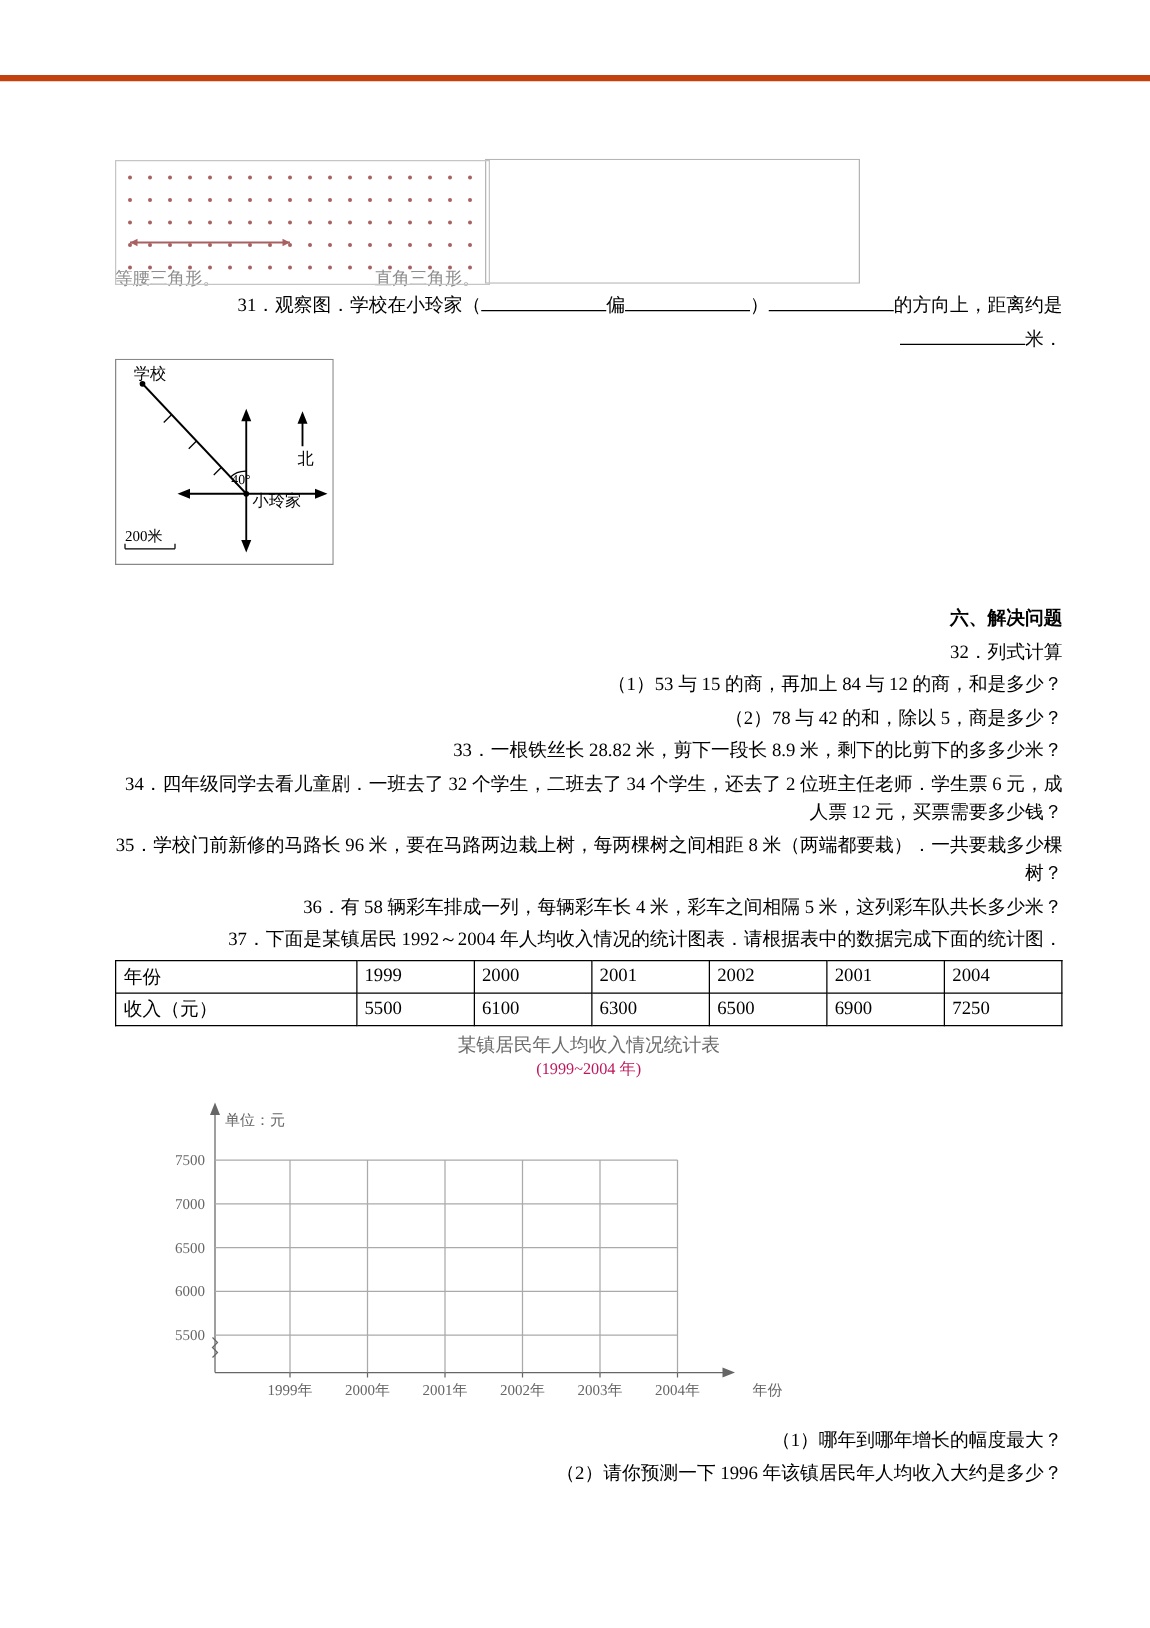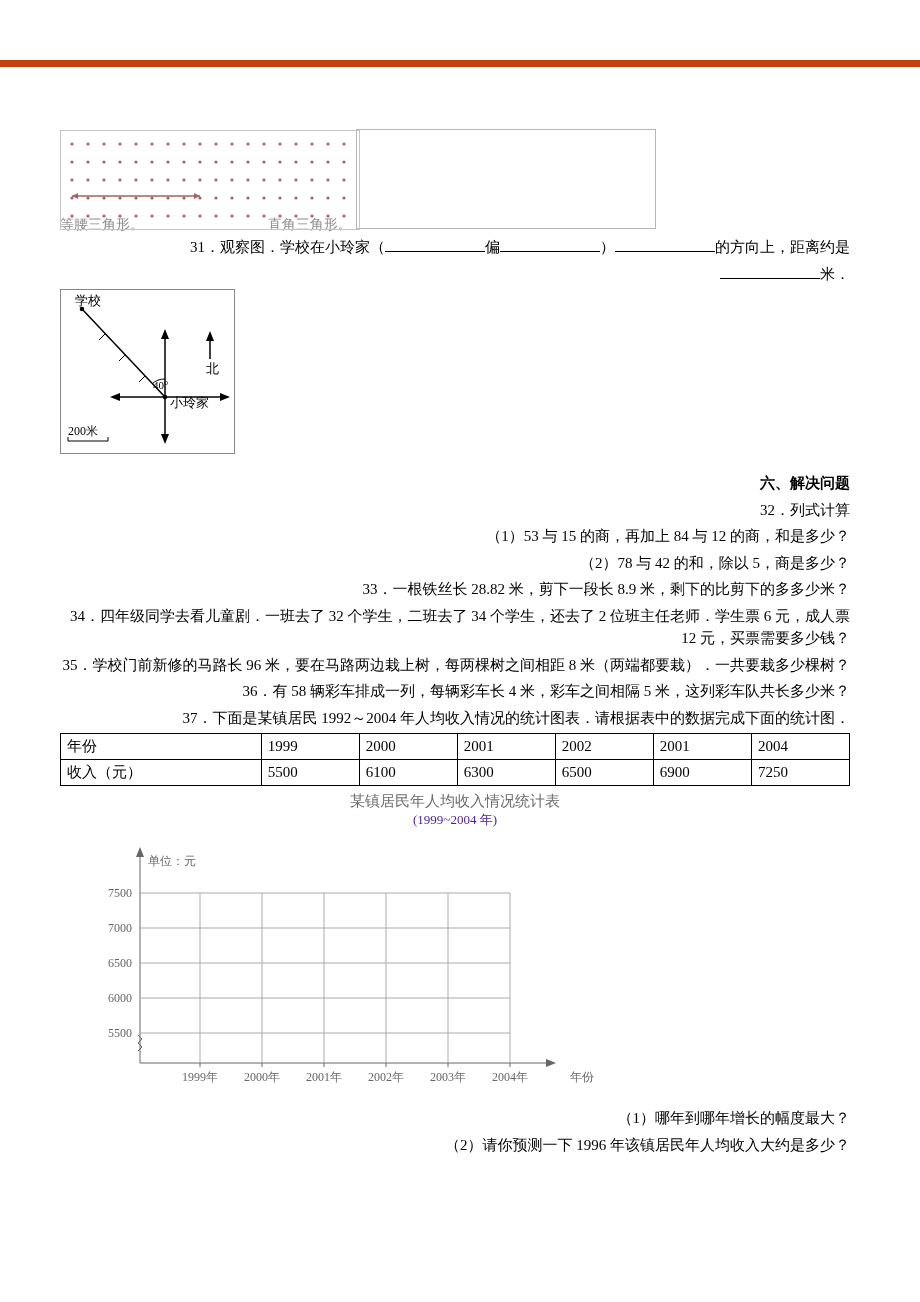--- a/index.html
+++ b/index.html
@@ -5,22 +5,22 @@
   body {
     margin: 0;
     padding: 0;
     background: #ffffff;
     font-family: "SimSun", "宋体", serif;
     font-size: 15px;
     color: #000;
     width: 920px;
   }
   .page {
-    padding: 60px 70px 40px 60px;
-    border-top: 7px solid #c2410c;
+    padding: 60px 70px 40px 92px;
+    border-top: 5px solid #c2410c;
     margin-top: 60px;
   }
   .fig {
     display: block;
     margin: 4px 0 4px 0;
   }
   .dotbox {
     margin: 2px 0 6px 0;
   }
   .dot-label {
@@ -56,21 +56,21 @@
   }
   .chart-title {
     text-align: center;
     font-weight: normal;
     color: #6b6b6b;
     font-size: 15px;
     margin-top: 6px;
   }
   .chart-sub {
     text-align: center;
-    color: #4c1d95;
+    color: #be185d;
     font-size: 13px;
   }
 </style>
 </head>
 <body>
 
 <div class="page">
 
   <div class="dotbox">
     <span class="dot-label">等腰三角形。</span>
@@ -217,21 +217,21 @@
     <text x="15" y="16" font-size="13">学校</text>
     <text x="93" y="100" font-size="11">40°</text>
     <text x="110" y="118" font-size="13">小玲家</text>
 
     <line x1="8" y1="152" x2="48" y2="152" stroke="#000"></line>
     <line x1="8" y1="148" x2="8" y2="152" stroke="#000"></line>
     <line x1="48" y1="148" x2="48" y2="152" stroke="#000"></line>
     <text x="8" y="146" font-size="12">200米</text>
   </svg>
 
-  <p class="bold" style="margin-top:18px;">六、解决问题</p>
+  <p class="bold" style="margin-top:32px;">六、解决问题</p>
 
   <p>32．列式计算</p>
   <p>（1）53 与 15 的商，再加上 84 与 12 的商，和是多少？</p>
   <p>（2）78 与 42 的和，除以 5，商是多少？</p>
 
   <p>33．一根铁丝长 28.82 米，剪下一段长 8.9 米，剩下的比剪下的多多少米？</p>
   <p>34．四年级同学去看儿童剧．一班去了 32 个学生，二班去了 34 个学生，还去了 2 位班主任老师．学生票 6 元，成人票 12 元，买票需要多少钱？</p>
   <p>35．学校门前新修的马路长 96 米，要在马路两边栽上树，每两棵树之间相距 8 米（两端都要栽）．一共要栽多少棵树？</p>
   <p>36．有 58 辆彩车排成一列，每辆彩车长 4 米，彩车之间相隔 5 米，这列彩车队共长多少米？</p>
 

